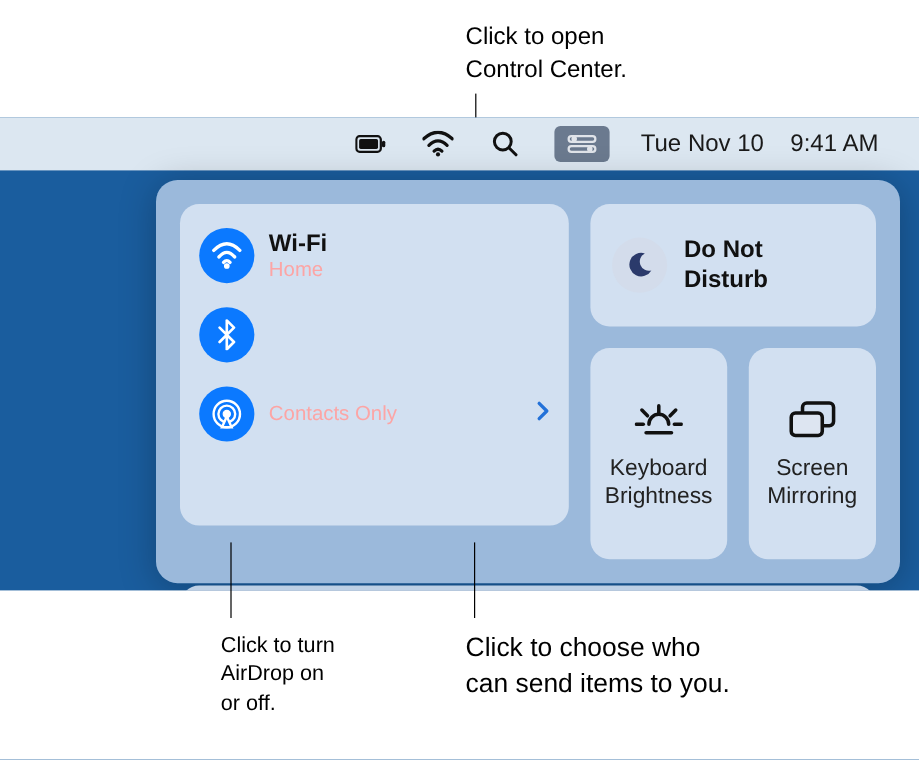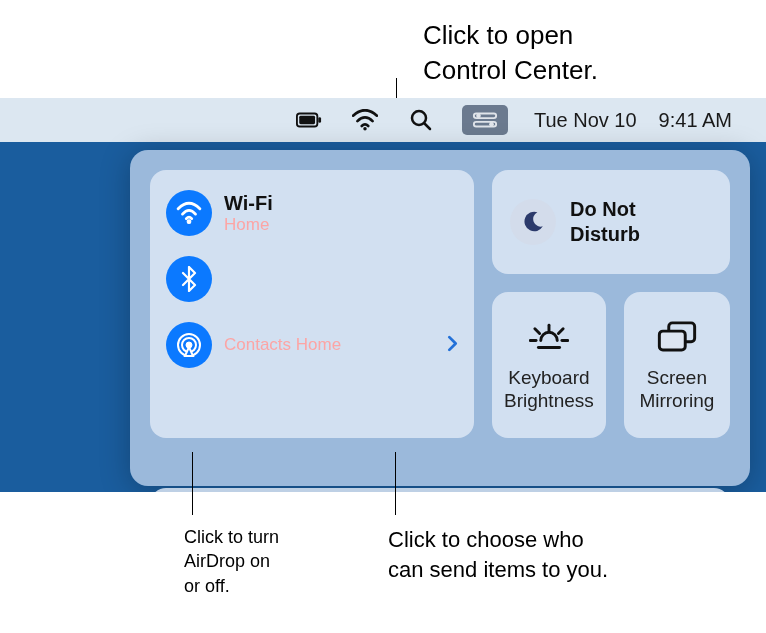--- a/index.html
+++ b/index.html
@@ -1,18 +1,18 @@
 <!DOCTYPE html>
 <html><head>
   <meta charset="utf-8">
   <style>
     * { margin: 0; padding: 0; box-sizing: border-box; font-family: -apple-system, BlinkMacSystemFont, "Helvetica Neue", sans-serif; }
     body { width: 766px; height: 633px; background: white; position: relative; }
     
-    .top-callout { position: absolute; top: 18px; left: 388px; font-size: 26px; color: #000; line-height: 1.35; margin-left: 35px; }
+    .top-callout { position: absolute; top: 18px; left: 388px; font-size: 20px; color: #000; line-height: 1.35; }
     .top-line { position: absolute; top: 78px; left: 396px; width: 1px; height: 20px; background: #000; }
     
     .desktop-region { position: absolute; top: 98px; left: 0; width: 766px; height: 394px; background: #1a5d9e; overflow: hidden; }
     
     .menu-bar { height: 44px; background: rgba(255,255,255,0.85); display: flex; align-items: center; justify-content: flex-end; padding-right: 34px; gap: 26px; font-size: 20px; color: #1a1a1a; }
     .menu-bar .cc-active { background: #6b7a8f; border-radius: 5px; padding: 6px 10px; display: flex; align-items: center; }
     .menu-icon { width: 30px; height: 24px; display: flex; align-items: center; justify-content: center; }
     .menu-icon svg { width: 26px; height: 22px; }
     
     .cc-panel { position: absolute; top: 52px; left: 130px; width: 620px; height: 336px; background: rgba(170,195,225,0.9); border-radius: 18px; box-shadow: 0 4px 30px rgba(0,0,0,0.25); padding: 20px 20px; display: flex; gap: 18px; }
@@ -27,21 +27,21 @@
     .conn-sub { font-size: 17px; color: #fca5a5; }
     .chevron { margin-left: auto; color: #2371d8; font-size: 20px; font-weight: 700; }
     
     .right-col { flex: 1; display: flex; flex-direction: column; gap: 18px; }
     
     .dnd-tile { height: 104px; background: rgba(220,230,245,0.85); border-radius: 16px; display: flex; align-items: center; gap: 14px; padding: 16px 18px; }
     .dnd-circle { width: 46px; height: 46px; border-radius: 50%; background: #d3dceb; display: flex; align-items: center; justify-content: center; color: #2b3a6b; font-size: 24px; }
     .dnd-title { font-size: 20px; font-weight: 600; color:#111; line-height: 1.25; }
     
     .small-tiles { display: flex; gap: 18px; }
-    .small-tile { flex: 1; height: 146px; background: rgba(220,230,245,0.85); border-radius: 16px; display: flex; flex-direction: column; align-items: center; justify-content: center; gap: 10px; padding: 12px; }
+    .small-tile { flex: 1; height: 176px; background: rgba(220,230,245,0.85); border-radius: 16px; display: flex; flex-direction: column; align-items: center; justify-content: center; gap: 10px; padding: 12px; }
     .small-tile .ticon { height: 40px; width: 40px; display: flex; align-items: center; justify-content: center; }
     .small-tile .tlabel { font-size: 19px; color: #222; text-align: center; line-height: 1.2; }
     
     .bottom-group { position: absolute; top: 338px; left: 20px; width: 580px; height: 36px; background: rgba(220,230,245,0.85); border-radius: 16px 16px 0 0; }
     
     .callout-left { position: absolute; top: 525px; left: 184px; font-size: 18px; color: #000; line-height: 1.35; }
     .line-left { position: absolute; top: 452px; left: 192px; width: 1px; height: 63px; background: #000; }
     
     .callout-right { position: absolute; top: 525px; left: 388px; font-size: 22px; color: #000; line-height: 1.35; }
     .line-right { position: absolute; top: 452px; left: 395px; width: 1px; height: 63px; background: #000; }
@@ -122,21 +122,21 @@
       <div class="connectivity-row">
         <div class="blue-circle">
           <svg viewBox="0 0 26 26">
               <circle cx="13" cy="13" r="11" fill="none" stroke="#fff" stroke-width="2"></circle>
               <circle cx="13" cy="13" r="7" fill="none" stroke="#fff" stroke-width="2"></circle>
               <circle cx="13" cy="13" r="3" fill="#fff"></circle>
               <path d="M9 24 L13 15 L17 24 Z" fill="#0b79ff" stroke="#fff" stroke-width="2"></path>
             </svg>
         </div>
         <div class="conn-text">
-          <span class="conn-sub">Contacts Home</span>
+          <span class="conn-sub">Contacts Only</span>
         </div>
         <span class="chevron">
           <svg viewBox="0 0 10 16" width="11" height="17">
               <path d="M2 2 L8 8 L2 14" fill="none" stroke="#2371d8" stroke-width="2.6" stroke-linecap="round" stroke-linejoin="round"></path>
             </svg>
         </span>
       </div>
 
     </div>
 

